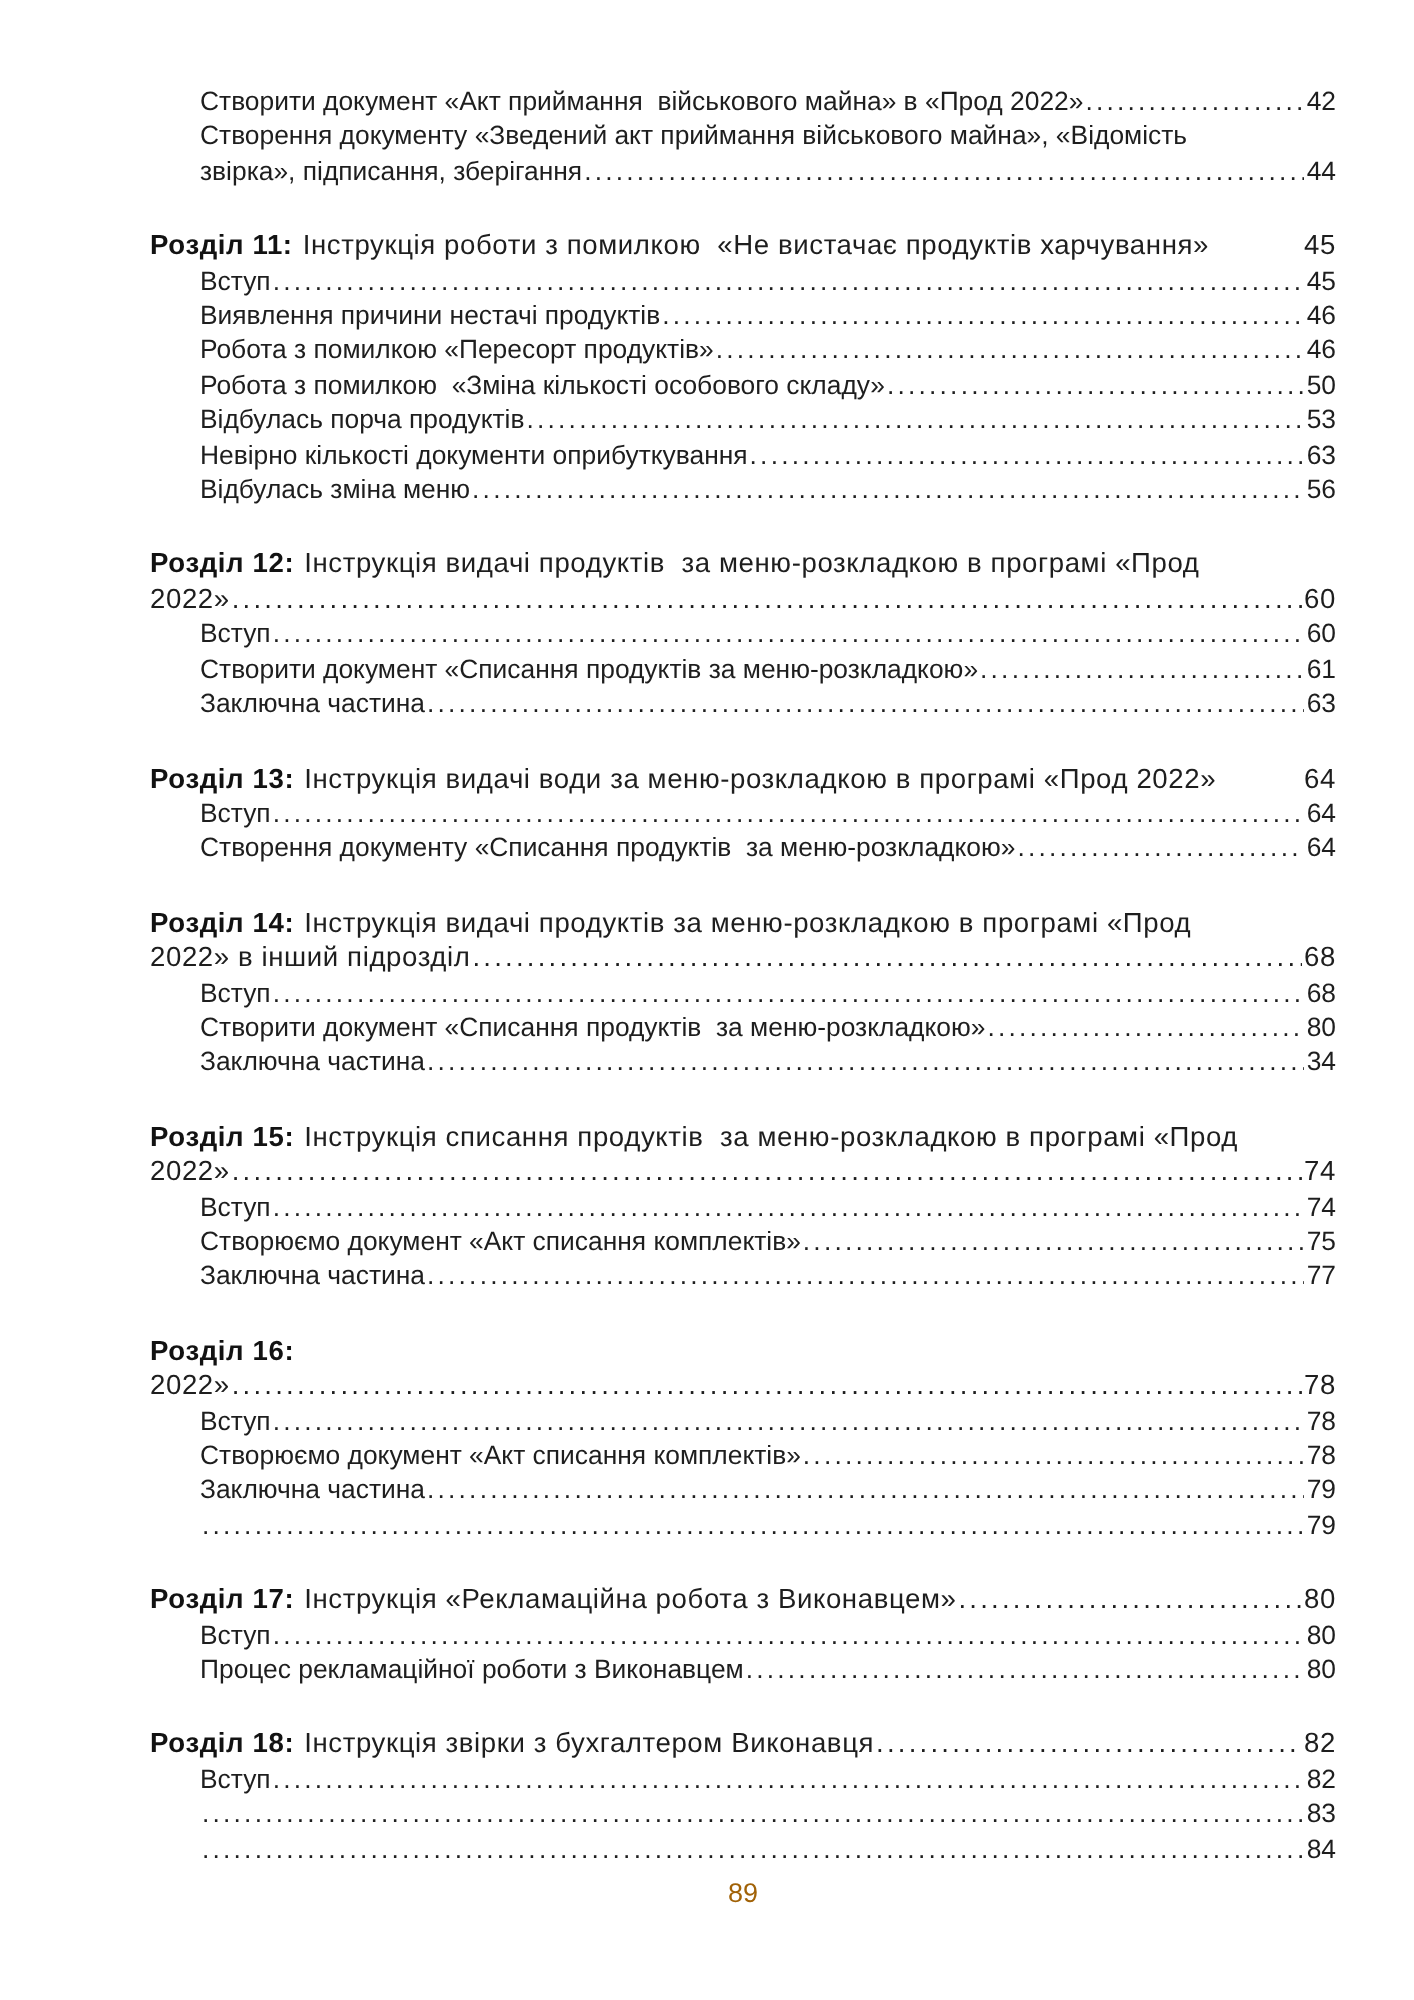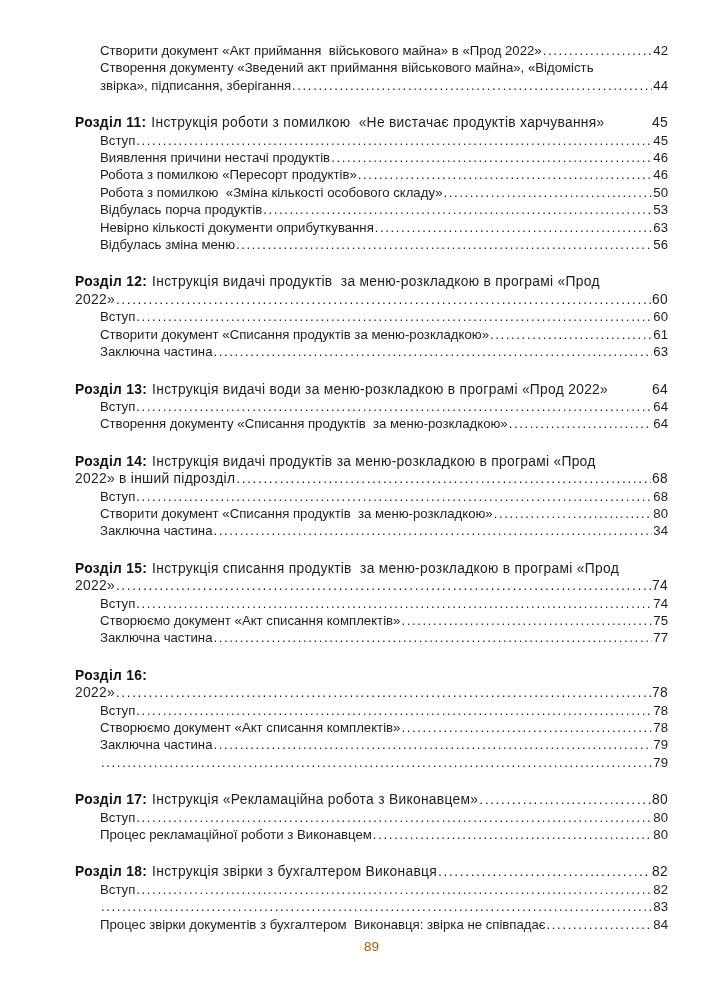--- a/index.html
+++ b/index.html
@@ -277,20 +277,19 @@
         <div class="line sub">
           <span class="line-text">Вступ</span>
           <span class="dots"></span>
           <span class="page-ref">82</span>
         </div>
         <div class="line sub">
           <span class="dots"></span>
           <span class="page-ref">83</span>
         </div>
         <div class="line sub">
-          <span class="line-text">Процес звірки документів з бухгалтером  Виконавця: звірка не співпадає</span>
           <span class="dots"></span>
           <span class="page-ref">84</span>
         </div>
       </div>
     </div>
   <div class="footer">89</div>
 </div>
 
 </body></html>

